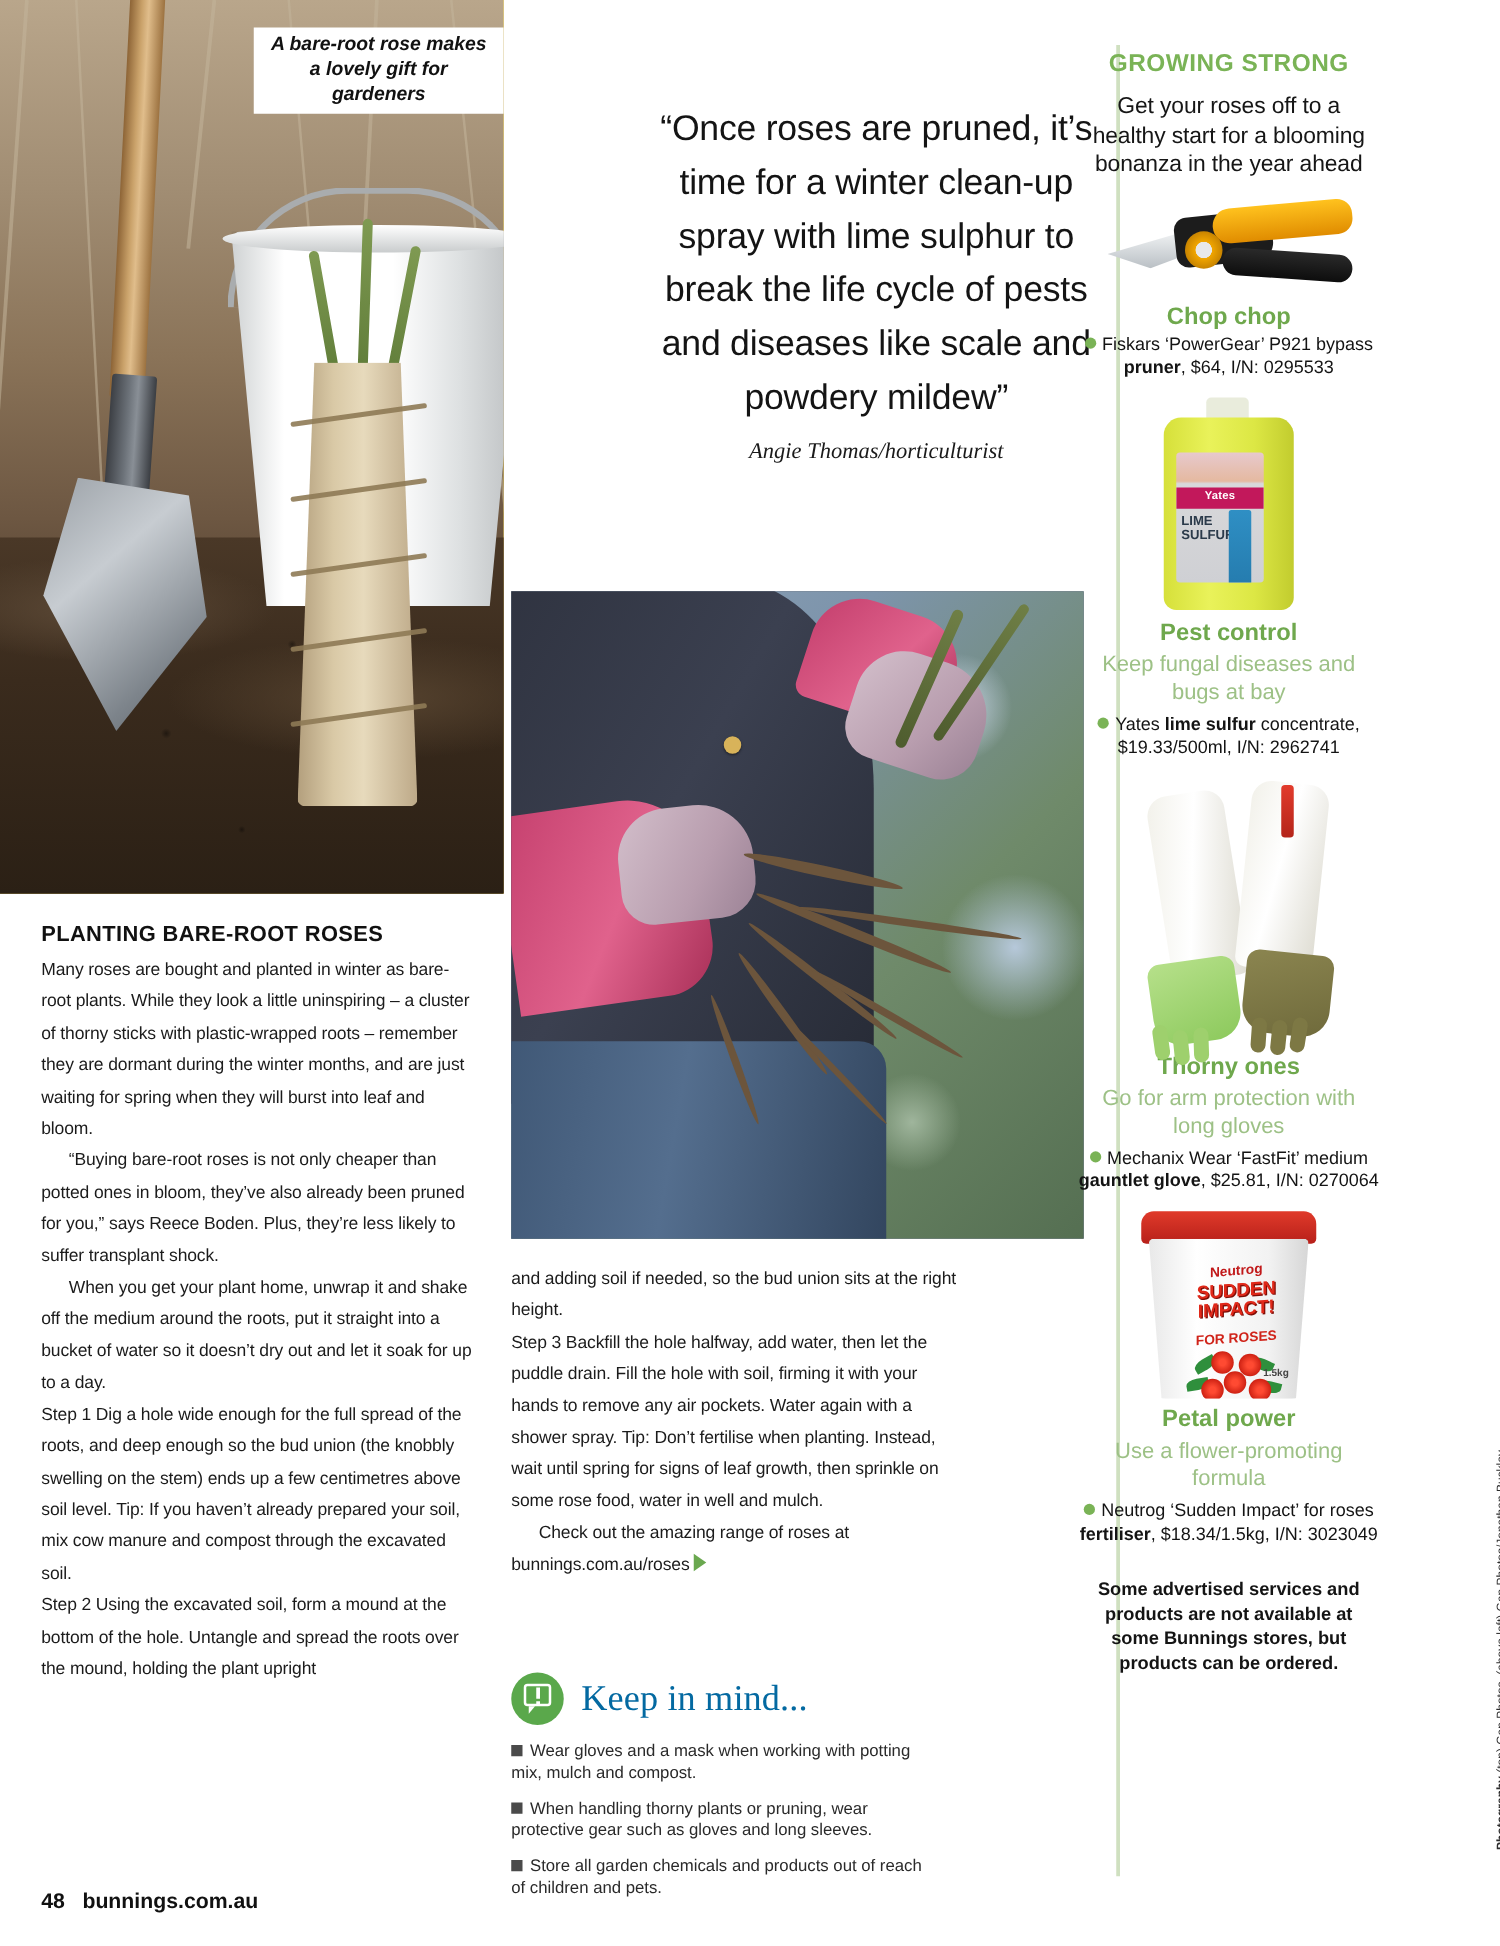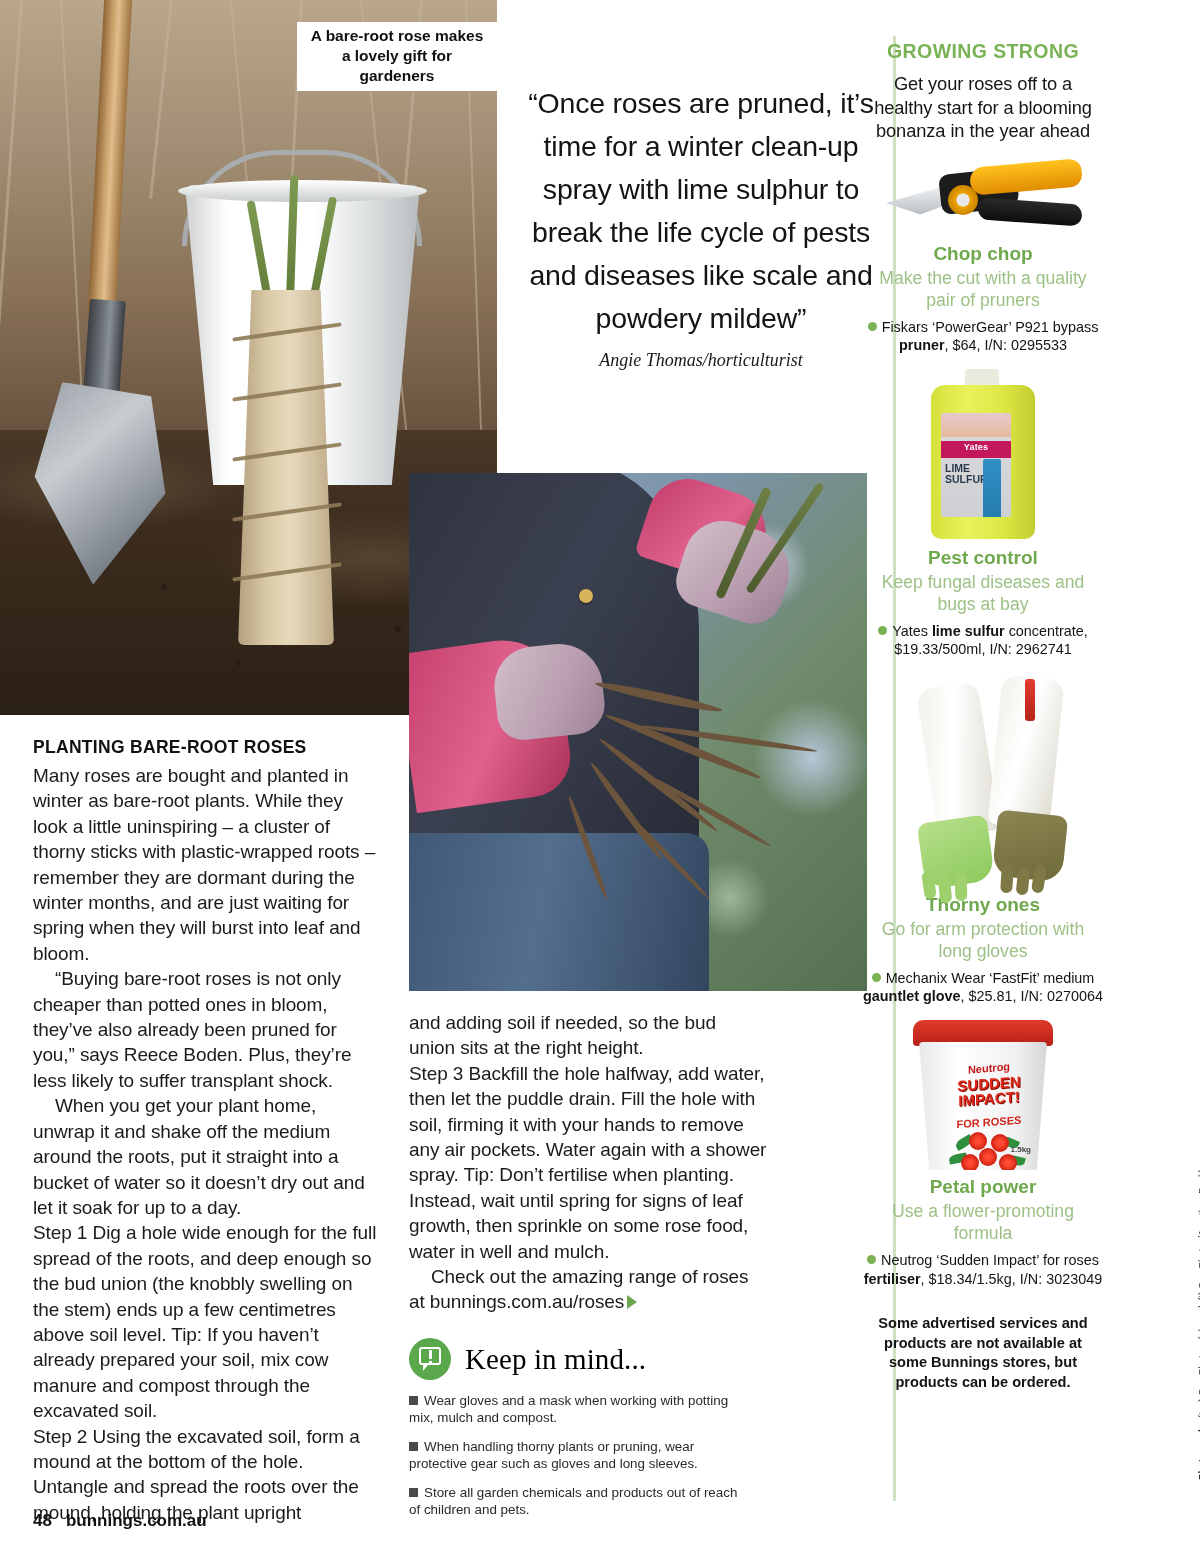--- a/index.html
+++ b/index.html
@@ -8,23 +8,24 @@
     font-family:"Liberation Sans", sans-serif;
     background:#ffffff;
     color:#1a1a1a;
     position:relative;
     overflow:hidden;
   }
   .page { position:relative; width:1200px; height:1557px; }
 
   
   .photo-main {
-    position:absolute; left:0; top:0; width:497px; height:715px;
+    position:absolute; left:0; top:0; width:403px; height:715px;
     overflow:hidden;
     background:#fde047;
+    font-style:italic;
   }
   .pm-sky {
     position:absolute; inset:0;
     background:
       linear-gradient(180deg,#b9a68b 0%, #a08c72 22%, #8a7358 40%, #6d5742 58%, #4b3a2a 74%, #3a2c20 100%);
   }
   
   .twig {
     position:absolute; background:#c3b49b; opacity:.55;
     transform-origin: top center;
@@ -173,21 +174,21 @@
     position:absolute; left:33px; top:737px; width:345px;
   }
   .col-mid{
     position:absolute; left:409px; top:1010px; width:358px;
   }
   h2.section-head{
     font-size:17.5px; font-weight:700; letter-spacing:.3px;
     margin-bottom:5px; color:#111;
   }
   .body-text{
-    font-size:19px; line-height:25.4px; color:#1b1b1b; letter-spacing:-.1px;
+    font-size:14px; line-height:25.4px; color:#1b1b1b; letter-spacing:-.1px;
   }
   .body-text p{ margin:0; }
   .body-text p.indent{ text-indent:22px; }
   .body-text b{ font-weight:400; }
 
   .cta-arrow{
     display:inline-block; width:0; height:0; vertical-align:-1px;
     border-left:10px solid #6aa84f;
     border-top:7px solid transparent; border-bottom:7px solid transparent;
     margin-left:3px;
@@ -212,21 +213,21 @@
   }
   .keep-icon .bang{
     position:absolute; left:20px; top:12px; width:2.5px; height:9px;
     background:#fff;
   }
   .keep-icon .bang:after{
     content:""; position:absolute; left:0; top:11px; width:2.5px; height:2.5px; background:#fff;
   }
   .keep-title{
     font-family:"Liberation Serif", serif;
-    font-size:29px; font-weight:400; color:#000000; letter-spacing:.1px;
+    font-size:29px; font-weight:400; color:#0369a1; letter-spacing:.1px;
   }
   .keep-list{ list-style:none; }
   .keep-list li{
     font-size:13.4px; line-height:17.4px; color:#2a2a2a;
     margin-bottom:11px; padding-left:0;
   }
   .sq{
     display:inline-block; width:9px; height:9px; background:#4a4a4a;
     margin-right:6px; vertical-align:0px;
   }
@@ -513,21 +514,20 @@
 
     <div class="sb-block">
       <div class="pruner">
         <span class="pr-blade"></span>
         <span class="pr-body"></span>
         <span class="pr-handle-top"></span>
         <span class="pr-handle-bot"></span>
         <span class="pr-hinge"></span>
       </div>
       <div class="sb-title">Chop chop</div>
-      <div class="sb-sub">Make the cut with a quality pair of pruners</div>
       <div class="sb-spec"><span class="dot"></span><span>Fiskars ‘PowerGear’ P921 bypass </span><b>pruner</b><span>, $64, I/N: 0295533</span></div>
     </div>
 
     <div class="sb-block">
       <div class="bottle">
         <span class="bt-cap"></span>
         <span class="bt-body"></span>
         <span class="bt-label">
           <span class="bt-yates"></span>
           <span class="bt-yatestxt">Yates</span>

